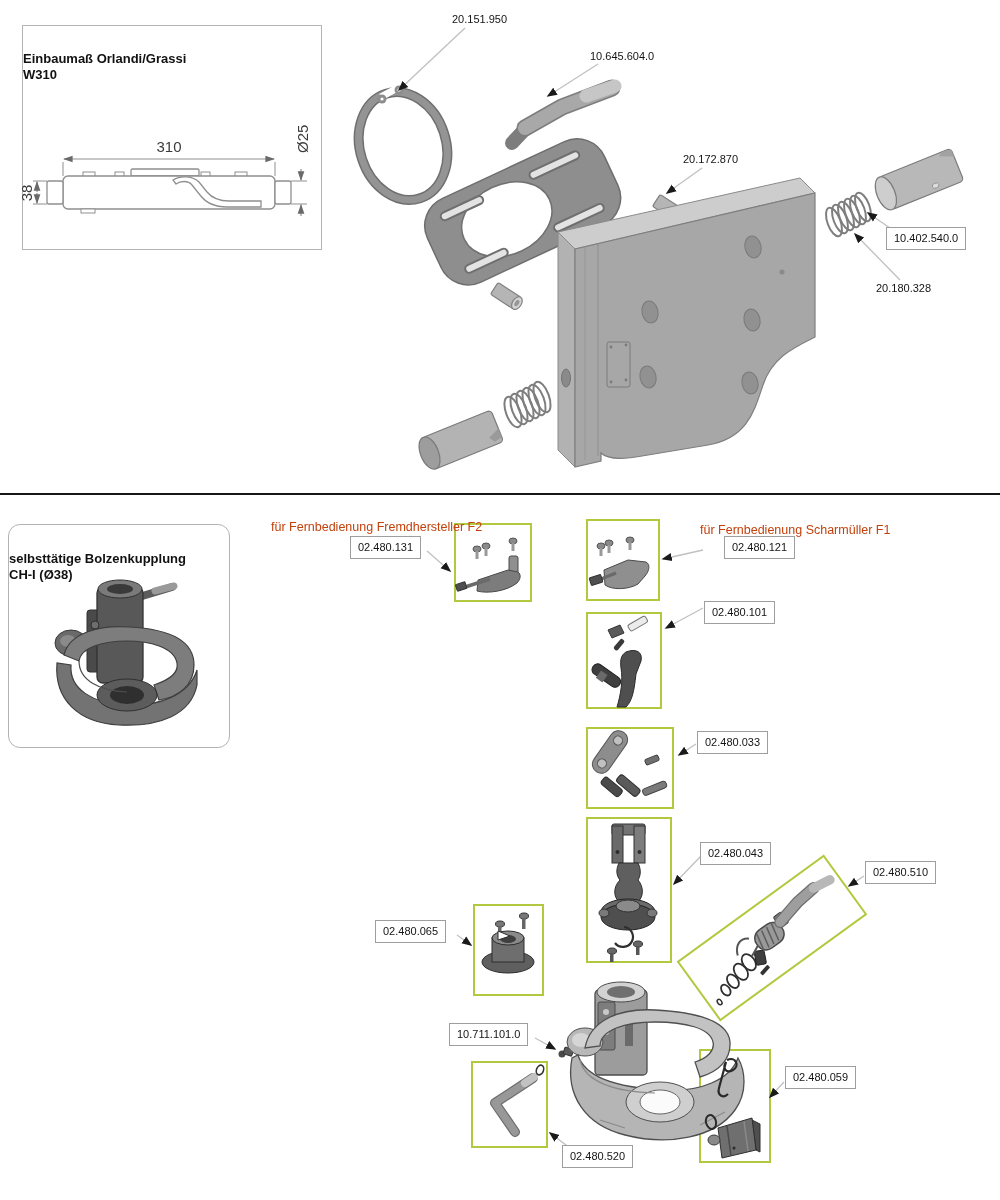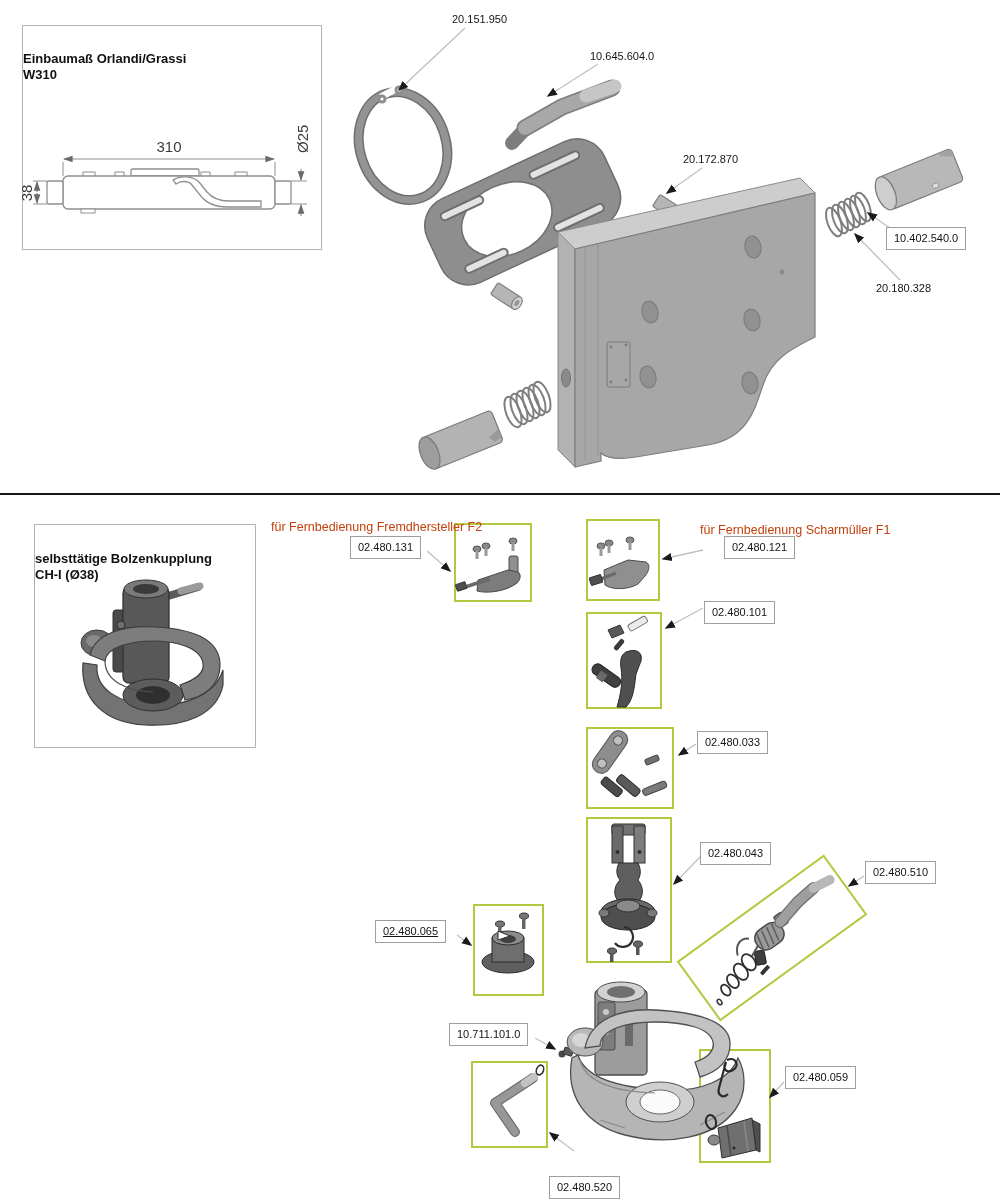--- a/index.html
+++ b/index.html
@@ -176,21 +176,21 @@
   </svg>
 
   <div class="lbl" style="left:452px;top:11px;">20.151.950</div>
   <div class="lbl" style="left:590px;top:48px;">10.645.604.0</div>
   <div class="lbl" style="left:683px;top:151px;">20.172.870</div>
   <div class="lbl boxed" style="left:886px;top:227px;">10.402.540.0</div>
   <div class="lbl" style="left:876px;top:280px;">20.180.328</div>
 
   <div class="divider" style="top:493px;height:2px;"></div>
 
-  <div class="frame-box" style="left:34px;top:524px;width:220px;height:222px;">
+  <div class="frame-box" style="left:8px;top:524px;width:220px;height:222px;border-radius:12px;">
     <div class="box-title" style="top:26px;">
       <div>selbsttätige Bolzenkupplung</div>
       <div>CH-I (Ø38)</div>
     </div>
     <svg width="220" height="222" viewBox="0 0 220 222">
       <path d="M95,82 L130,72 L163,62" stroke="#5c5c5c" stroke-width="8" stroke-linecap="round" fill="none"></path>
       <path d="M146,66 L165,61" stroke="#9a9a9a" stroke-width="7" stroke-linecap="round"></path>
       <rect x="78" y="85" width="18" height="62" rx="3" fill="#4a4a4a" stroke="#303030"></rect>
       <rect x="88" y="62" width="46" height="96" rx="6" fill="#585858" stroke="#333" stroke-width="1.3"></rect>
       <ellipse cx="111" cy="64" rx="22" ry="9" fill="#7a7a7a" stroke="#333"></ellipse>
@@ -382,18 +382,18 @@
 
   <div class="note" style="left:271px;top:520px;">für Fernbedienung Fremdhersteller F2</div>
   <div class="note" style="left:700px;top:523px;">für Fernbedienung Scharmüller F1</div>
 
   <div class="lbl boxed" style="left:350px;top:536px;">02.480.131</div>
   <div class="lbl boxed" style="left:704px;top:536px;margin-left:20px;">02.480.121</div>
   <div class="lbl boxed" style="left:704px;top:594px;margin-top:7px;">02.480.101</div>
   <div class="lbl boxed" style="left:697px;top:731px;">02.480.033</div>
   <div class="lbl boxed" style="left:700px;top:842px;">02.480.043</div>
   <div class="lbl boxed" style="left:865px;top:861px;">02.480.510</div>
-  <div class="lbl boxed" style="left:375px;top:920px;text-decoration:underline;">02.480.065</div>
+  <div class="lbl boxed" style="left:375px;top:920px;">02.480.065</div>
   <div class="lbl boxed" style="left:449px;top:1023px;">10.711.101.0</div>
   <div class="lbl boxed" style="left:785px;top:1066px;">02.480.059</div>
-  <div class="lbl boxed" style="left:549px;top:1145px;margin-top:31px;">02.480.520</div>
+  <div class="lbl boxed" style="left:562px;top:1145px;">02.480.520</div>
 
 </div>
 
 </body></html>

